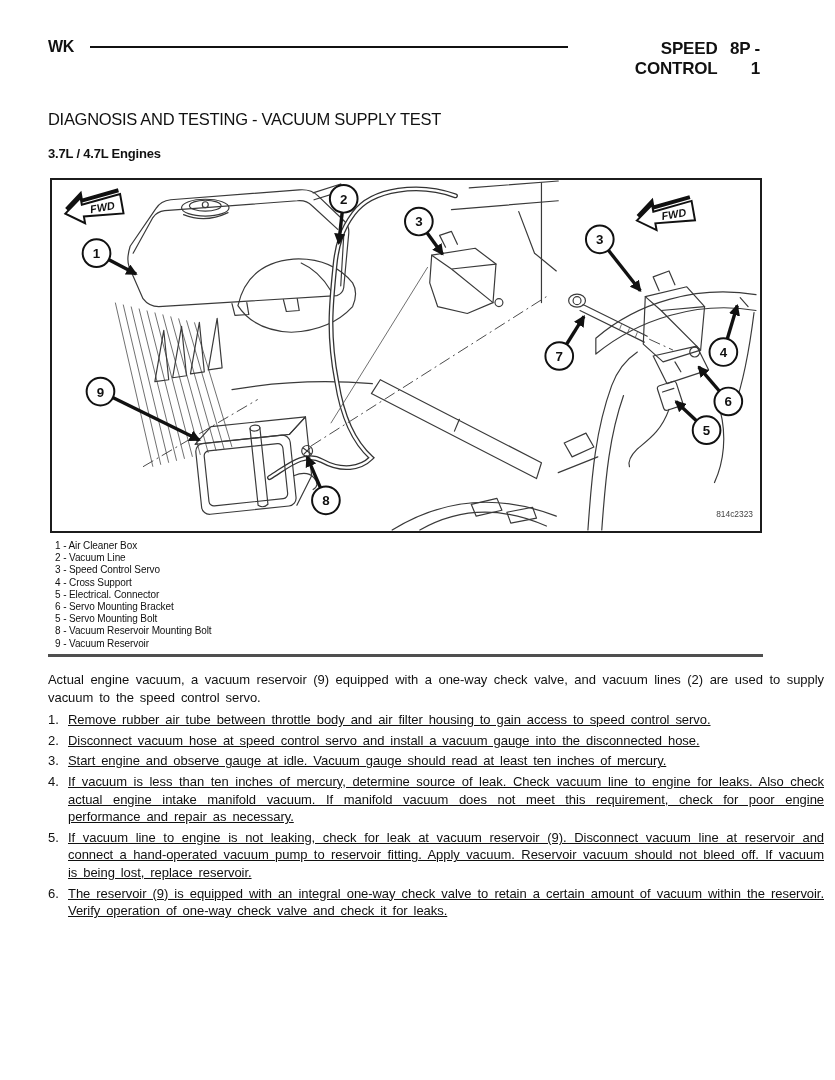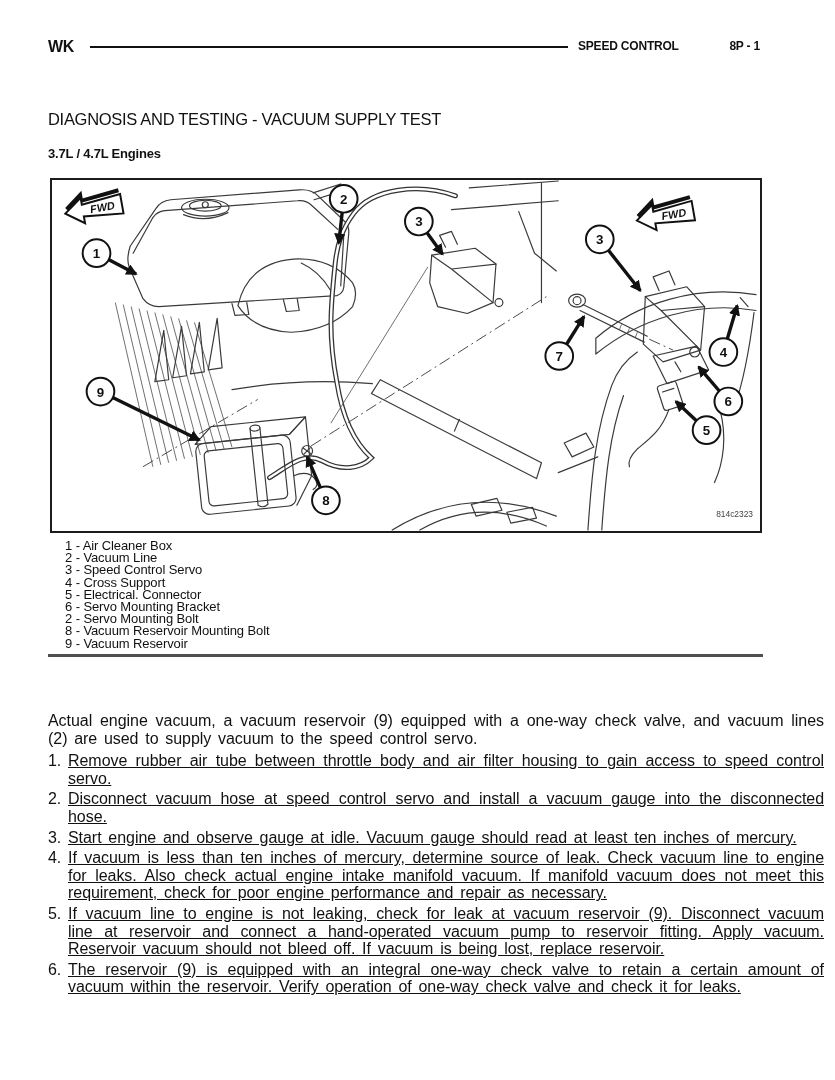--- a/index.html
+++ b/index.html
@@ -4,33 +4,33 @@
 <style>
   html,body{margin:0;padding:0;background:#e8e8e8;}
   .page{
     position:relative;width:835px;height:1080px;background:#ffffff;
     font-family:"Liberation Sans",sans-serif;color:#111;overflow:hidden;
     box-shadow:0 0 4px rgba(0,0,0,.3);
   }
   
   .hdr-model{position:absolute;left:48px;top:38px;font-size:16px;font-weight:bold;letter-spacing:-.3px;}
   .hdr-line{position:absolute;left:90px;top:46px;width:478px;height:2px;background:#111;}
-  .hdr-right{position:absolute;top:39px;left:578px;width:182px;display:flex;justify-content:space-between;font-size:12px;font-weight:bold;letter-spacing:-.2px;}
+  .hdr-right{position:absolute;top:39px;left:578px;width:182px;display:flex;justify-content:space-between;font-size:17px;font-weight:bold;letter-spacing:-.2px;text-align:right;}
   
   .h1{position:absolute;left:48px;top:76px;font-size:16.5px;font-weight:bold;letter-spacing:-.3px;}
   .h2{position:absolute;left:48px;top:110px;font-size:16.5px;font-weight:normal;letter-spacing:-.3px;}
   .h3{position:absolute;left:48px;top:146px;font-size:13px;font-weight:bold;letter-spacing:-.2px;text-align:center;}
   
   .figure{position:absolute;left:50px;top:178px;width:712px;height:355px;border:2px solid #1c1c1c;box-sizing:border-box;background:#fff;}
   .figure svg{display:block;width:100%;height:100%;}
   
-  .legend{position:absolute;left:65px;top:540px;font-size:13px;line-height:12.2px;letter-spacing:-.1px;}
+  .legend{position:absolute;left:55px;top:540px;font-size:10px;line-height:12.2px;letter-spacing:-.1px;}
   .rule{position:absolute;left:48px;top:654px;width:715px;height:3px;background:#4f4f4f;}
   
-  .body{position:absolute;left:48px;top:712px;width:776px;font-size:16px;line-height:17.6px;letter-spacing:-.05px;word-spacing:2.4px;}
+  .body{position:absolute;left:48px;top:671px;width:776px;font-size:13px;line-height:17.6px;letter-spacing:-.05px;word-spacing:2.4px;}
   .intro{text-align:justify;margin-bottom:5px;}
   .step{display:flex;margin-bottom:3px;}
   .step .num{flex:0 0 20px;}
   .step .txt{flex:1;text-align:justify;text-decoration:underline;}
   
   .ln{fill:none;stroke:#3a3a3a;stroke-width:1.2;stroke-linecap:round;stroke-linejoin:round;}
   .thin{fill:none;stroke:#4a4a4a;stroke-width:.8;}
   .ar{stroke:#111;stroke-width:3.4;}
   .co{fill:#fff;stroke:#111;stroke-width:2;}
   .cn{font-size:13.5px;font-weight:bold;fill:#111;text-anchor:middle;}
@@ -228,21 +228,21 @@
     </svg>
   </div>
 
   <div class="legend">
     <div>1 - Air Cleaner Box</div>
     <div>2 - Vacuum Line</div>
     <div>3 - Speed Control Servo</div>
     <div>4 - Cross Support</div>
     <div>5 - Electrical. Connector</div>
     <div>6 - Servo Mounting Bracket</div>
-    <div>2 - Servo Mounting Bolt</div>
+    <div>5 - Servo Mounting Bolt</div>
     <div>8 - Vacuum Reservoir Mounting Bolt</div>
     <div>9 - Vacuum Reservoir</div>
   </div>
 
   <div class="rule"></div>
 
   <div class="body">
     <div class="intro">Actual engine vacuum, a vacuum reservoir (9) equipped with a one-way check valve, and vacuum lines (2) are used to supply vacuum to the speed control servo.</div>
 
     <div class="step">

